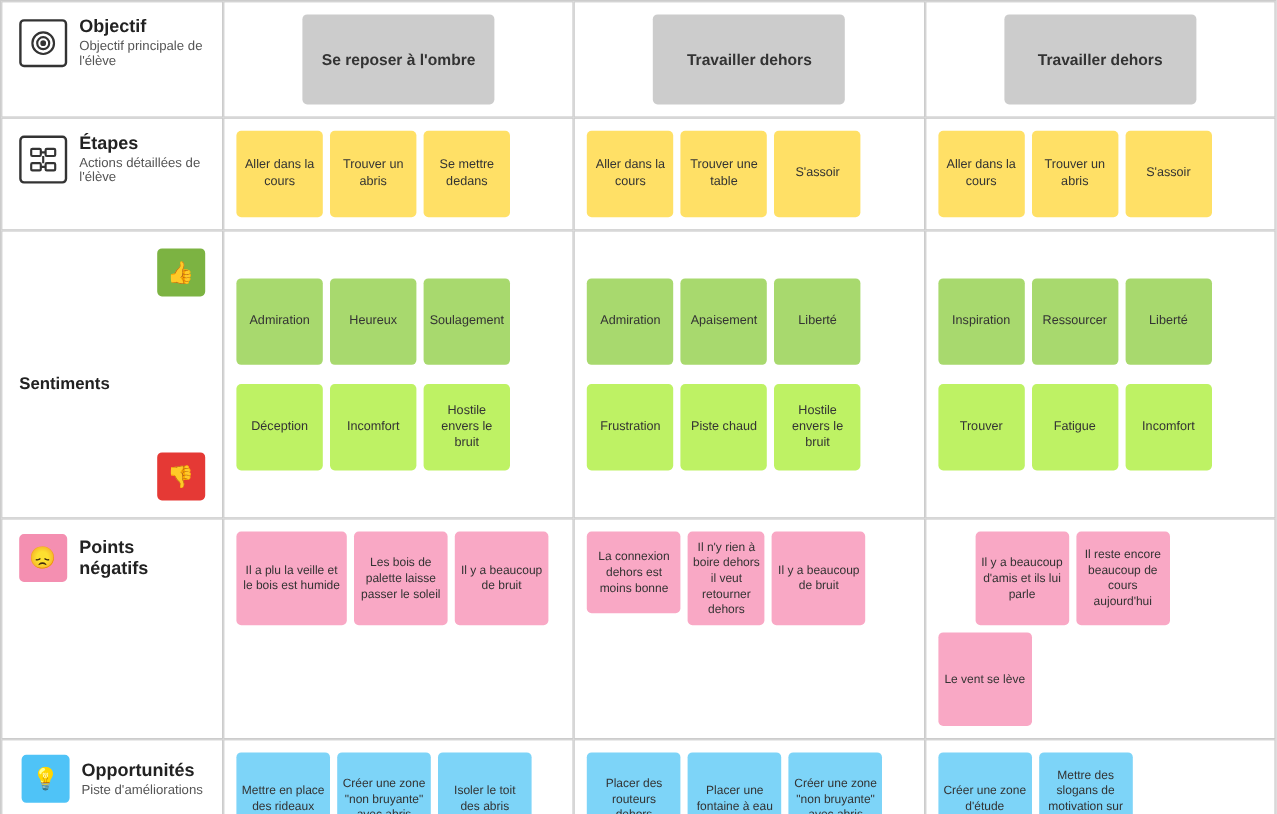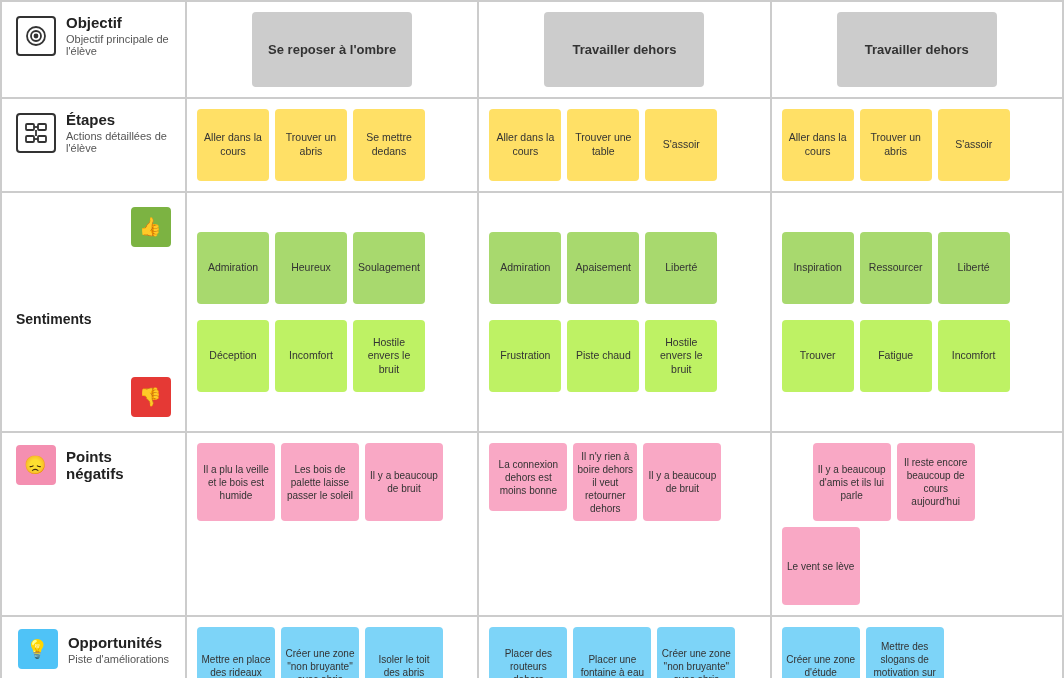--- a/index.html
+++ b/index.html
@@ -263,21 +263,21 @@
       <div class="icon-box pink-bg">
         <span style="font-size:18px;">😞</span>
       </div>
       <div class="header-text-group">
         <span class="header-title">Points négatifs</span>
       </div>
     </div>
   </div>
 
   <div class="cell sticky-notes-row">
-    <div class="sticky pink" style="width:78px;height:78px;font-size:10px;">Il a plu la veille et le bois est humide</div>
+    <div class="sticky pink" style="width:92px;height:78px;font-size:10px;">Il a plu la veille et le bois est humide</div>
     <div class="sticky pink" style="width:78px;height:78px;font-size:10px;">Les bois de palette laisse passer le soleil</div>
     <div class="sticky pink" style="width:78px;height:78px;font-size:10px;">Il y a beaucoup de bruit</div>
   </div>
   <div class="cell sticky-notes-row">
     <div class="sticky pink" style="width:78px;height:68px;font-size:10px;">La connexion dehors est moins bonne</div>
     <div class="sticky pink" style="width:64px;height:78px;font-size:10px;">Il n'y rien à boire dehors il veut retourner dehors</div>
     <div class="sticky pink" style="width:78px;height:78px;font-size:10px;">Il y a beaucoup de bruit</div>
   </div>
   <div class="cell sticky-notes-row">
     <div class="sticky pink" style="width:78px;height:78px;font-size:10px;margin-left:31px;">Il y a beaucoup d'amis et ils lui parle</div>

